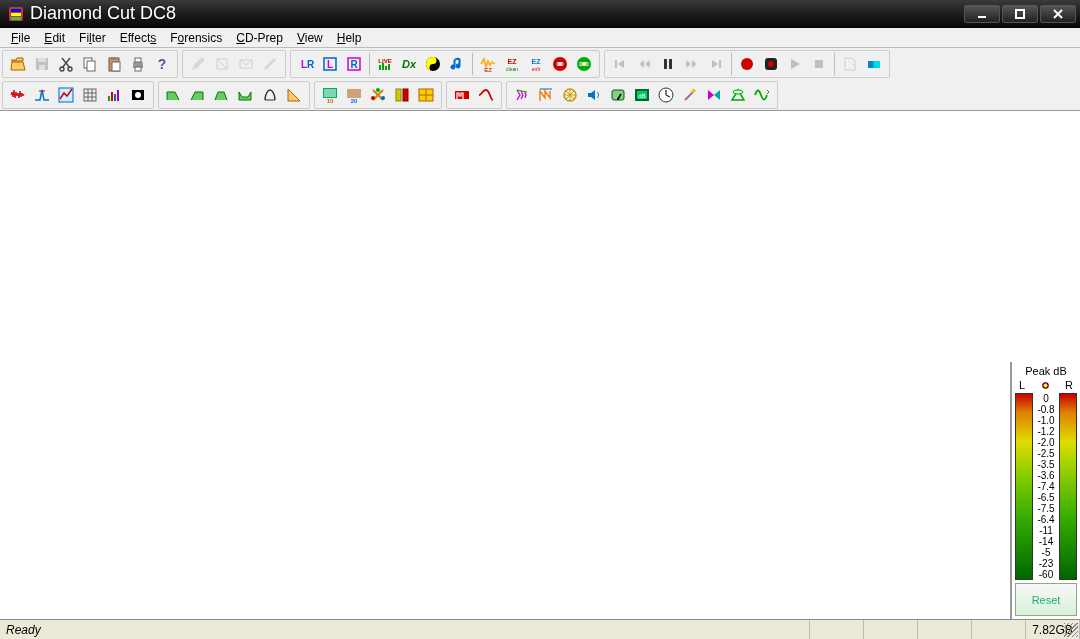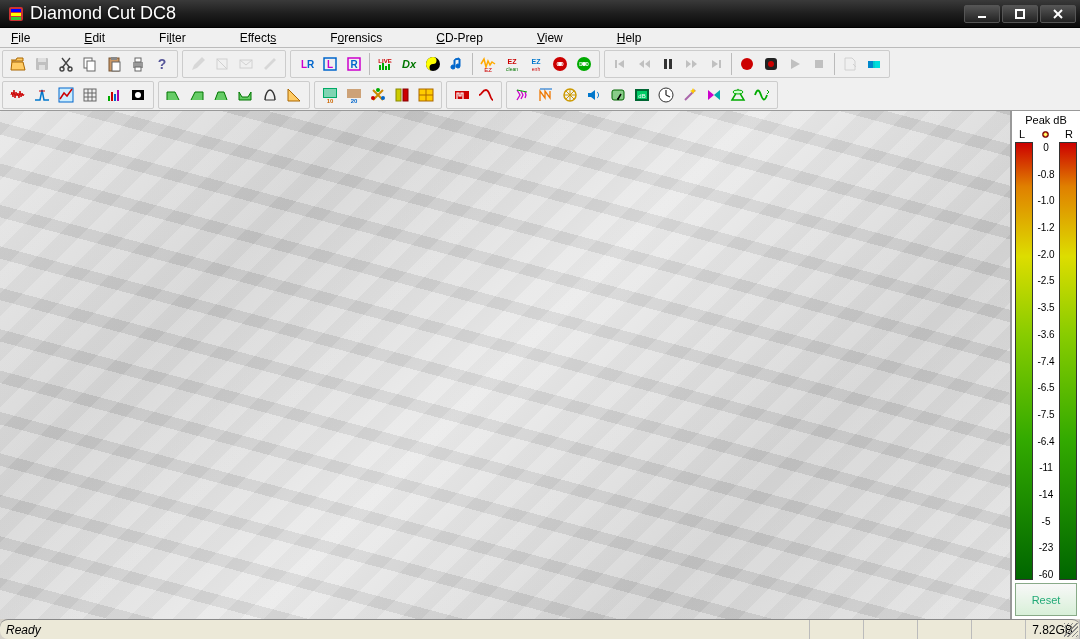--- a/index.html
+++ b/index.html
@@ -9,50 +9,50 @@
 .titlebar { background: linear-gradient(to bottom, #3a3a3a 0%, #1e1e1e 50%, #0a0a0a 100%); height: 28px; display: flex; align-items: center; color: #fff; padding: 0 4px 0 8px; border-bottom: 1px solid #000; }
 .titlebar .app-icon { width: 16px; height: 16px; margin-right: 6px; display: inline-flex; align-items: center; justify-content: center; }
 .titlebar .app-icon svg { width: 16px; height: 16px; }
 .titlebar .title { flex: 1; font-size: 18px; font-weight: normal; text-shadow: 0 0 3px rgba(0,0,0,.6); }
 .winbtns { display: flex; gap: 2px; }
 .winbtn { width: 36px; height: 18px; background: linear-gradient(to bottom,#555,#222); border: 1px solid #555; border-radius: 2px; display: flex; align-items: center; justify-content: center; cursor: pointer; }
 .winbtn.close { background: linear-gradient(to bottom,#555,#222); }
 .winbtn svg { width: 10px; height: 10px; stroke: #fff; stroke-width: 2; fill: none; }
 
 
-.menubar { background: #f0f0f0; height: 20px; display: flex; align-items: center; padding: 0 4px; border-bottom: 1px solid #bbb; font-size: 12px; gap: 40px; }
+.menubar { background: #f0f0f0; height: 20px; display: flex; align-items: center; padding: 0 4px; border-bottom: 1px solid #bbb; font-size: 12px; }
 .menubar .menu-item { padding: 2px 7px; cursor: pointer; }
 .menubar .menu-item .u { text-decoration: underline; }
 
 
 .toolbar-area { background: #f0f0f0; border-bottom: 1px solid #999; }
 .toolbar-row { display: flex; align-items: center; height: 31px; padding: 0 2px; }
 .toolbar-group { display: flex; align-items: center; padding: 1px 3px; margin-right: 4px; border: 1px solid #ccc; border-radius: 2px; background: #f0f0f0; height: 28px; }
 .tb-btn { width: 24px; height: 24px; display: flex; align-items: center; justify-content: center; cursor: pointer; border: 1px solid transparent; border-radius: 2px; }
 .tb-btn.disabled { opacity: .45; cursor: default; }
 .tb-btn svg { width: 18px; height: 18px; }
 .vsep { width: 1px; height: 22px; background: #bbb; margin: 0 3px; }
 
 
-.main-area { flex: 1; display: flex; background: #fff; position: relative; }
+.main-area { flex: 1; display: flex; background: #fff; position: relative; align-items: flex-end; }
 .workspace { flex: 1; background: linear-gradient(135deg, #e5e5e5 0%, #d0d0d0 25%, #e8e8e8 50%, #cfcfcf 75%, #e0e0e0 100%); position: relative; overflow: hidden; }
 .workspace::before { content: ""; position: absolute; inset: 0; background: repeating-linear-gradient(15deg, rgba(255,255,255,.15) 0 28px, rgba(0,0,0,.06) 28px 40px), repeating-linear-gradient(-45deg, rgba(0,0,0,.03) 0 16px, rgba(255,255,255,.08) 16px 32px); }
 
 
 .meter-panel { width: 70px; border-left: 2px solid #999; background: #fff; display: flex; flex-direction: column; padding: 3px; }
 .meter-title { text-align: center; font-size: 11px; margin-bottom: 2px; }
 .meter-lr { display: flex; justify-content: space-between; padding: 0 4px; font-size: 11px; align-items: center; }
 .meter-lr .led { width: 7px; height: 7px; border-radius: 50%; background: radial-gradient(circle,#ff6 30%,#a00 70%); border: 1px solid #600; }
 .meter-body { flex: 1; display: flex; align-items: stretch; margin-top: 2px; position: relative; }
 .meter-bar { width: 18px; border: 1px solid #333; background: linear-gradient(to bottom, #cc0000 0%, #e08000 10%, #dddd00 26%, #88cc00 44%, #33aa00 68%, #006600 100%); position: relative; }
 .meter-scale { flex: 1; font-size: 10px; display: flex; flex-direction: column; justify-content: space-between; padding: 0 2px; text-align: center; }
 .meter-reset { margin-top: 3px; height: 33px; background: linear-gradient(to bottom,#f8f8f8,#d8f0d8); border: 1px solid #8a8; font-size: 11px; color: #2a7; cursor: pointer; }
 
 
-.statusbar { height: 20px; background: #ece9d8; border-top: 1px solid #888; display: flex; align-items: center; font-size: 12px; font-family: "MS Sans Serif", sans-serif; border-radius: 8px; }
+.statusbar { height: 20px; background: #ece9d8; border-top: 1px solid #888; display: flex; align-items: center; font-size: 12px; font-family: "MS Sans Serif", sans-serif; }
 .status-cell { padding: 0 6px; border-right: 1px solid #bbb; height: 100%; display: flex; align-items: center; }
 .status-cell.flex { flex: 1; }
 .status-cell.indent { width: 54px; }
 .status-cell.small { width: 54px; justify-content: center; }
 .status-cell:last-child { border-right: none; padding-right: 18px; }
 .statusbar .grip { position: absolute; right: 2px; bottom: 2px; width: 14px; height: 14px; background: repeating-linear-gradient(135deg, #888 0 1px, transparent 1px 3px); }
 
 </style>
 </head>
 <body>

